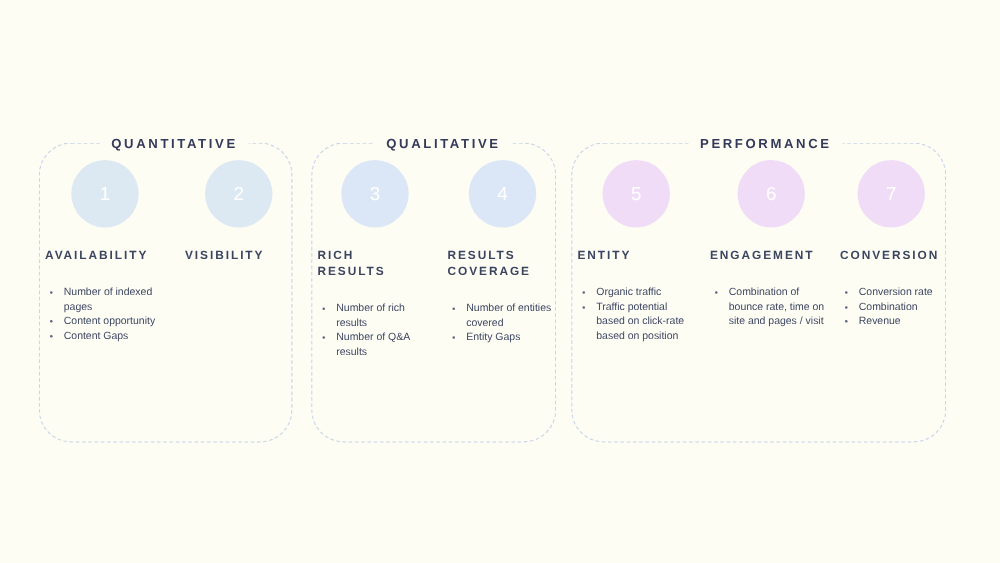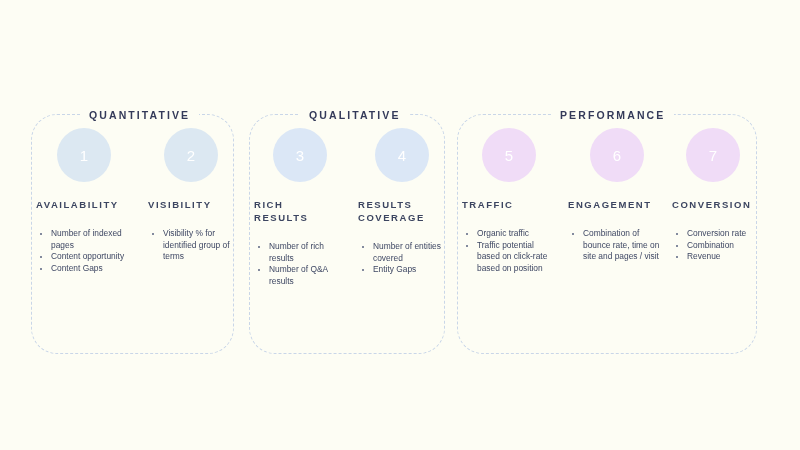--- a/index.html
+++ b/index.html
@@ -164,23 +164,20 @@
       <li>Content opportunity</li>
       <li>Content Gaps</li>
     </ul>
   </div>
 
   <div class="col" style="left:148px; width:86px;">
     <div class="badge-wrap">
       <div class="badge blue-gray">2</div>
     </div>
     <div class="col-label">VISIBILITY</div>
-    <ul class="bullets">
-      <li>Visibility % for identified group of terms</li>
-    </ul>
   </div>
 
   <div class="col" style="left:254px; width:92px;">
     <div class="badge-wrap">
       <div class="badge navy">3</div>
     </div>
     <div class="col-label">RICH
 RESULTS</div>
     <ul class="bullets">
       <li>Number of rich results</li>
@@ -197,21 +194,21 @@
     <ul class="bullets">
       <li>Number of entities covered</li>
       <li>Entity Gaps</li>
     </ul>
   </div>
 
   <div class="col" style="left:462px; width:94px;">
     <div class="badge-wrap">
       <div class="badge purple">5</div>
     </div>
-    <div class="col-label">TRAFFIC</div>
+    <div class="col-label">ENTITY</div>
     <ul class="bullets">
       <li>Organic traffic</li>
       <li>Traffic potential based on click-rate based on position</li>
     </ul>
   </div>
 
   <div class="col" style="left:568px; width:98px;">
     <div class="badge-wrap">
       <div class="badge purple">6</div>
     </div>

